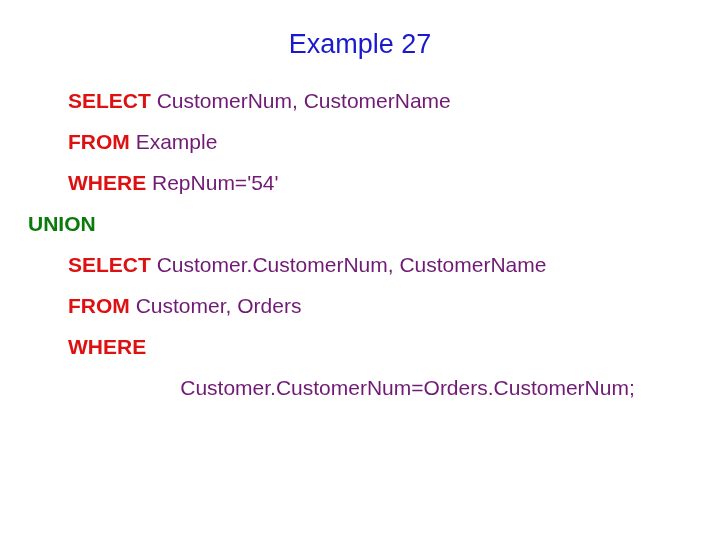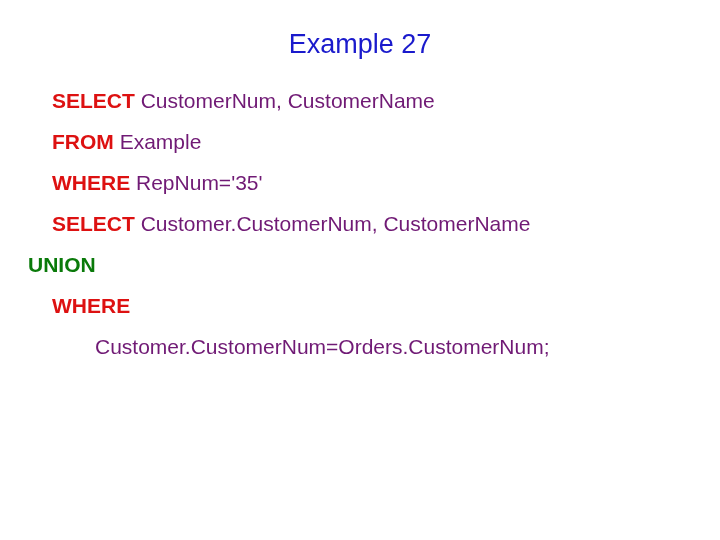--- a/index.html
+++ b/index.html
@@ -39,45 +39,47 @@
   }
   .code-line {
     font-size: 21px;
     line-height: 41px;
     color: #000000;
     white-space: pre;
     height: 41px;
   }
   .ind-kw   { padding-left: 52px; }
   .ind-union{ padding-left: 28px; }
-  .ind-cont { padding-left: 95px; }
+  .ind-cont { padding-left: 95px; text-align: center; }
 
   .kw-red {
     color: #dd1111;
     font-weight: bold;
+    margin-left: 16px;
   }
   .kw-green {
     color: #0a7a0a;
     font-weight: bold;
   }
   .plain {
     color: #701a75;
     font-weight: normal;
   }
 </style>
 </head>
 <body>
 
 <div class="slide">
 
   <div class="slide-title">Example 27</div>
 
   <div class="code-block">
       <div class="code-line ind-kw"><span class="kw-red">SELECT</span><span class="plain"> CustomerNum, CustomerName</span></div>
       <div class="code-line ind-kw"><span class="kw-red">FROM</span><span class="plain"> Example</span></div>
-      <div class="code-line ind-kw"><span class="kw-red">WHERE</span><span class="plain"> RepNum='35'</span></div>
+      <div class="code-line ind-kw"><span class="kw-red">WHERE</span><span class="plain"> RepNum='54'</span></div>
+      <div class="code-line ind-union"><span class="kw-green">UNION</span></div>
       <div class="code-line ind-kw"><span class="kw-red">SELECT</span><span class="plain"> Customer.CustomerNum, CustomerName</span></div>
-      <div class="code-line ind-union"><span class="kw-green">UNION</span></div>
+      <div class="code-line ind-kw"><span class="kw-red">FROM</span><span class="plain"> Customer, Orders</span></div>
       <div class="code-line ind-kw"><span class="kw-red">WHERE</span></div>
       <div class="code-line ind-cont"><span class="plain">Customer.CustomerNum=Orders.CustomerNum;</span></div>
     </div>
 
 </div>
 
 </body></html>

